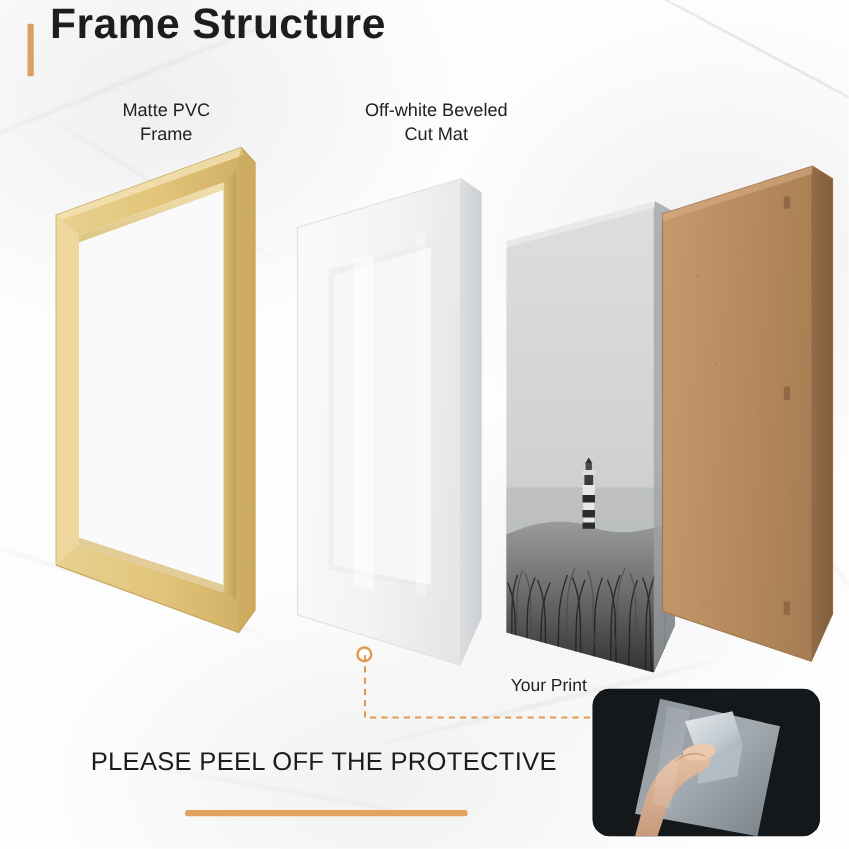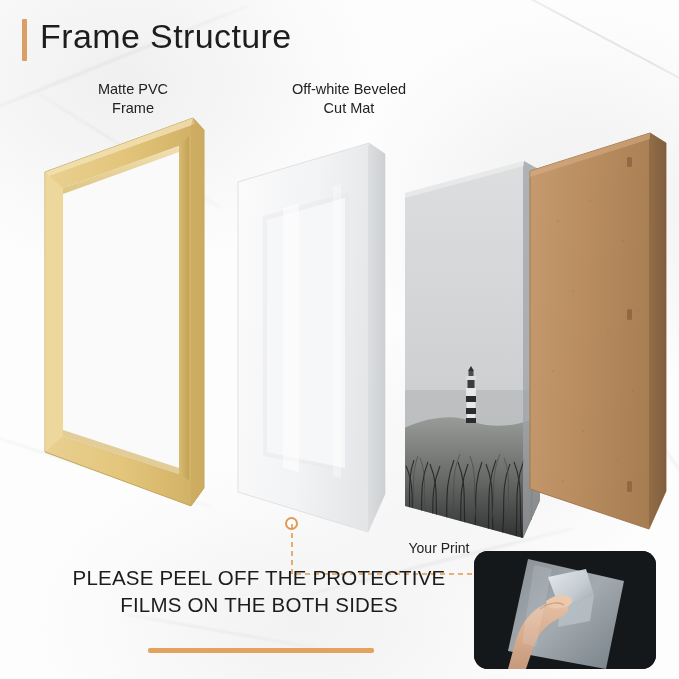--- a/index.html
+++ b/index.html
@@ -38,25 +38,25 @@
     left: 22px;
     top: 19px;
     width: 5px;
     height: 42px;
     background: #d9a066;
     border-radius: 1px;
   }
   .title {
     position: absolute;
     left: 40px;
-    top: 17px;
+    top: 0;
     font-size: 34px;
     letter-spacing: 0.4px;
     color: #1d1d1d;
-    font-weight: 400;
+    font-weight: 700;
   }
 
   
   .label {
     position: absolute;
     font-size: 14.5px;
     color: #222;
     text-align: center;
     line-height: 1.32;
     white-space: pre-line;
@@ -108,21 +108,21 @@
     background: #ffffff;
     border: 2px solid #e09a52;
     left: 285px;
     top: 517px;
   }
 
   
   .notice {
     position: absolute;
     left: 44px;
-    top: 564px;
+    top: 596px;
     width: 430px;
     font-size: 20.5px;
     line-height: 1.32;
     color: #1c1c1c;
     text-align: center;
     letter-spacing: 0.2px;
   }
   .underline-bar {
     position: absolute;
     left: 148px;
@@ -338,21 +338,20 @@
     </svg>
   </div>
 
   <div class="dot"></div>
   <svg style="position:absolute;left:280px;top:512px;width:250px;height:100px;">
     <path d="M12 12 L12 62 L232 62 L248 76" stroke="#e09a52" stroke-width="1.6" fill="none" stroke-dasharray="5 4"></path>
   </svg>
 
   <div class="notice">
     <div>PLEASE PEEL OFF THE PROTECTIVE</div>
-    <div>FILMS ON THE BOTH SIDES</div>
   </div>
   <div class="underline-bar"></div>
 
   <div class="photo-circle">
     <svg width="182" height="118" viewBox="0 0 182 118">
       <defs>
         <linearGradient id="glassG" x1="0" y1="0" x2="1" y2="1">
           <stop offset="0%" stop-color="#8f979e"></stop>
           <stop offset="50%" stop-color="#aab2b8"></stop>
           <stop offset="100%" stop-color="#7c858c"></stop>

